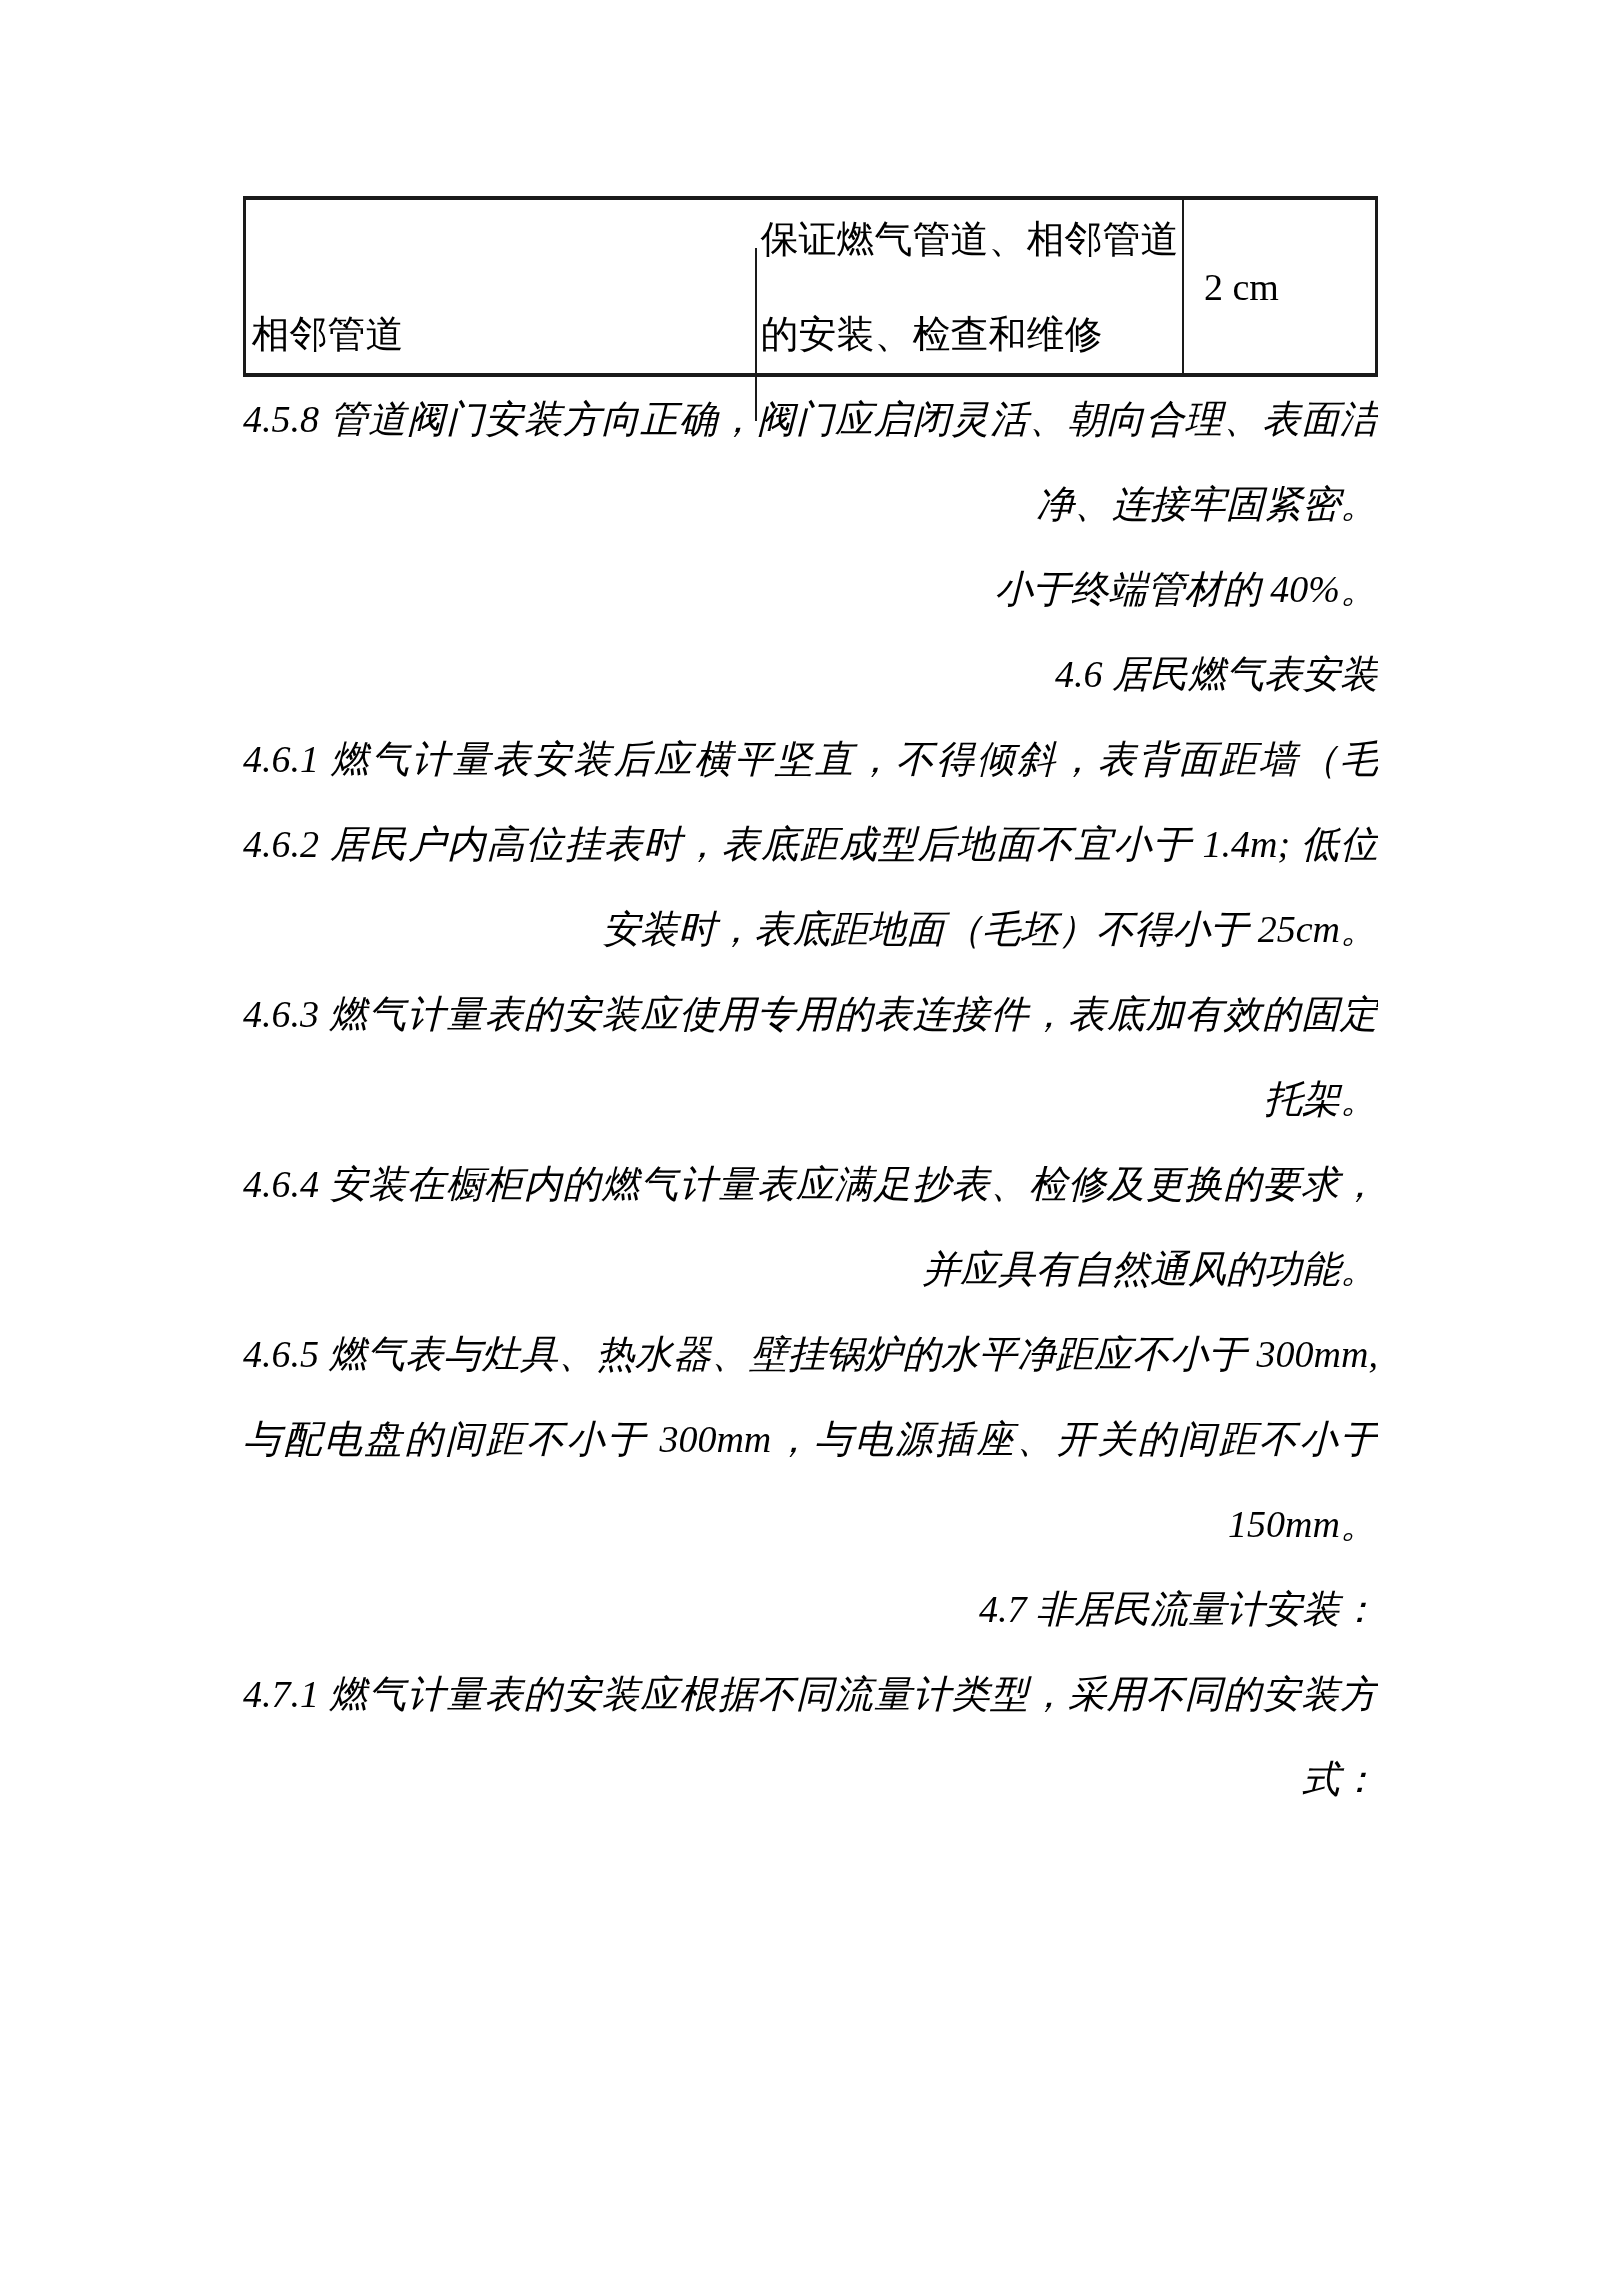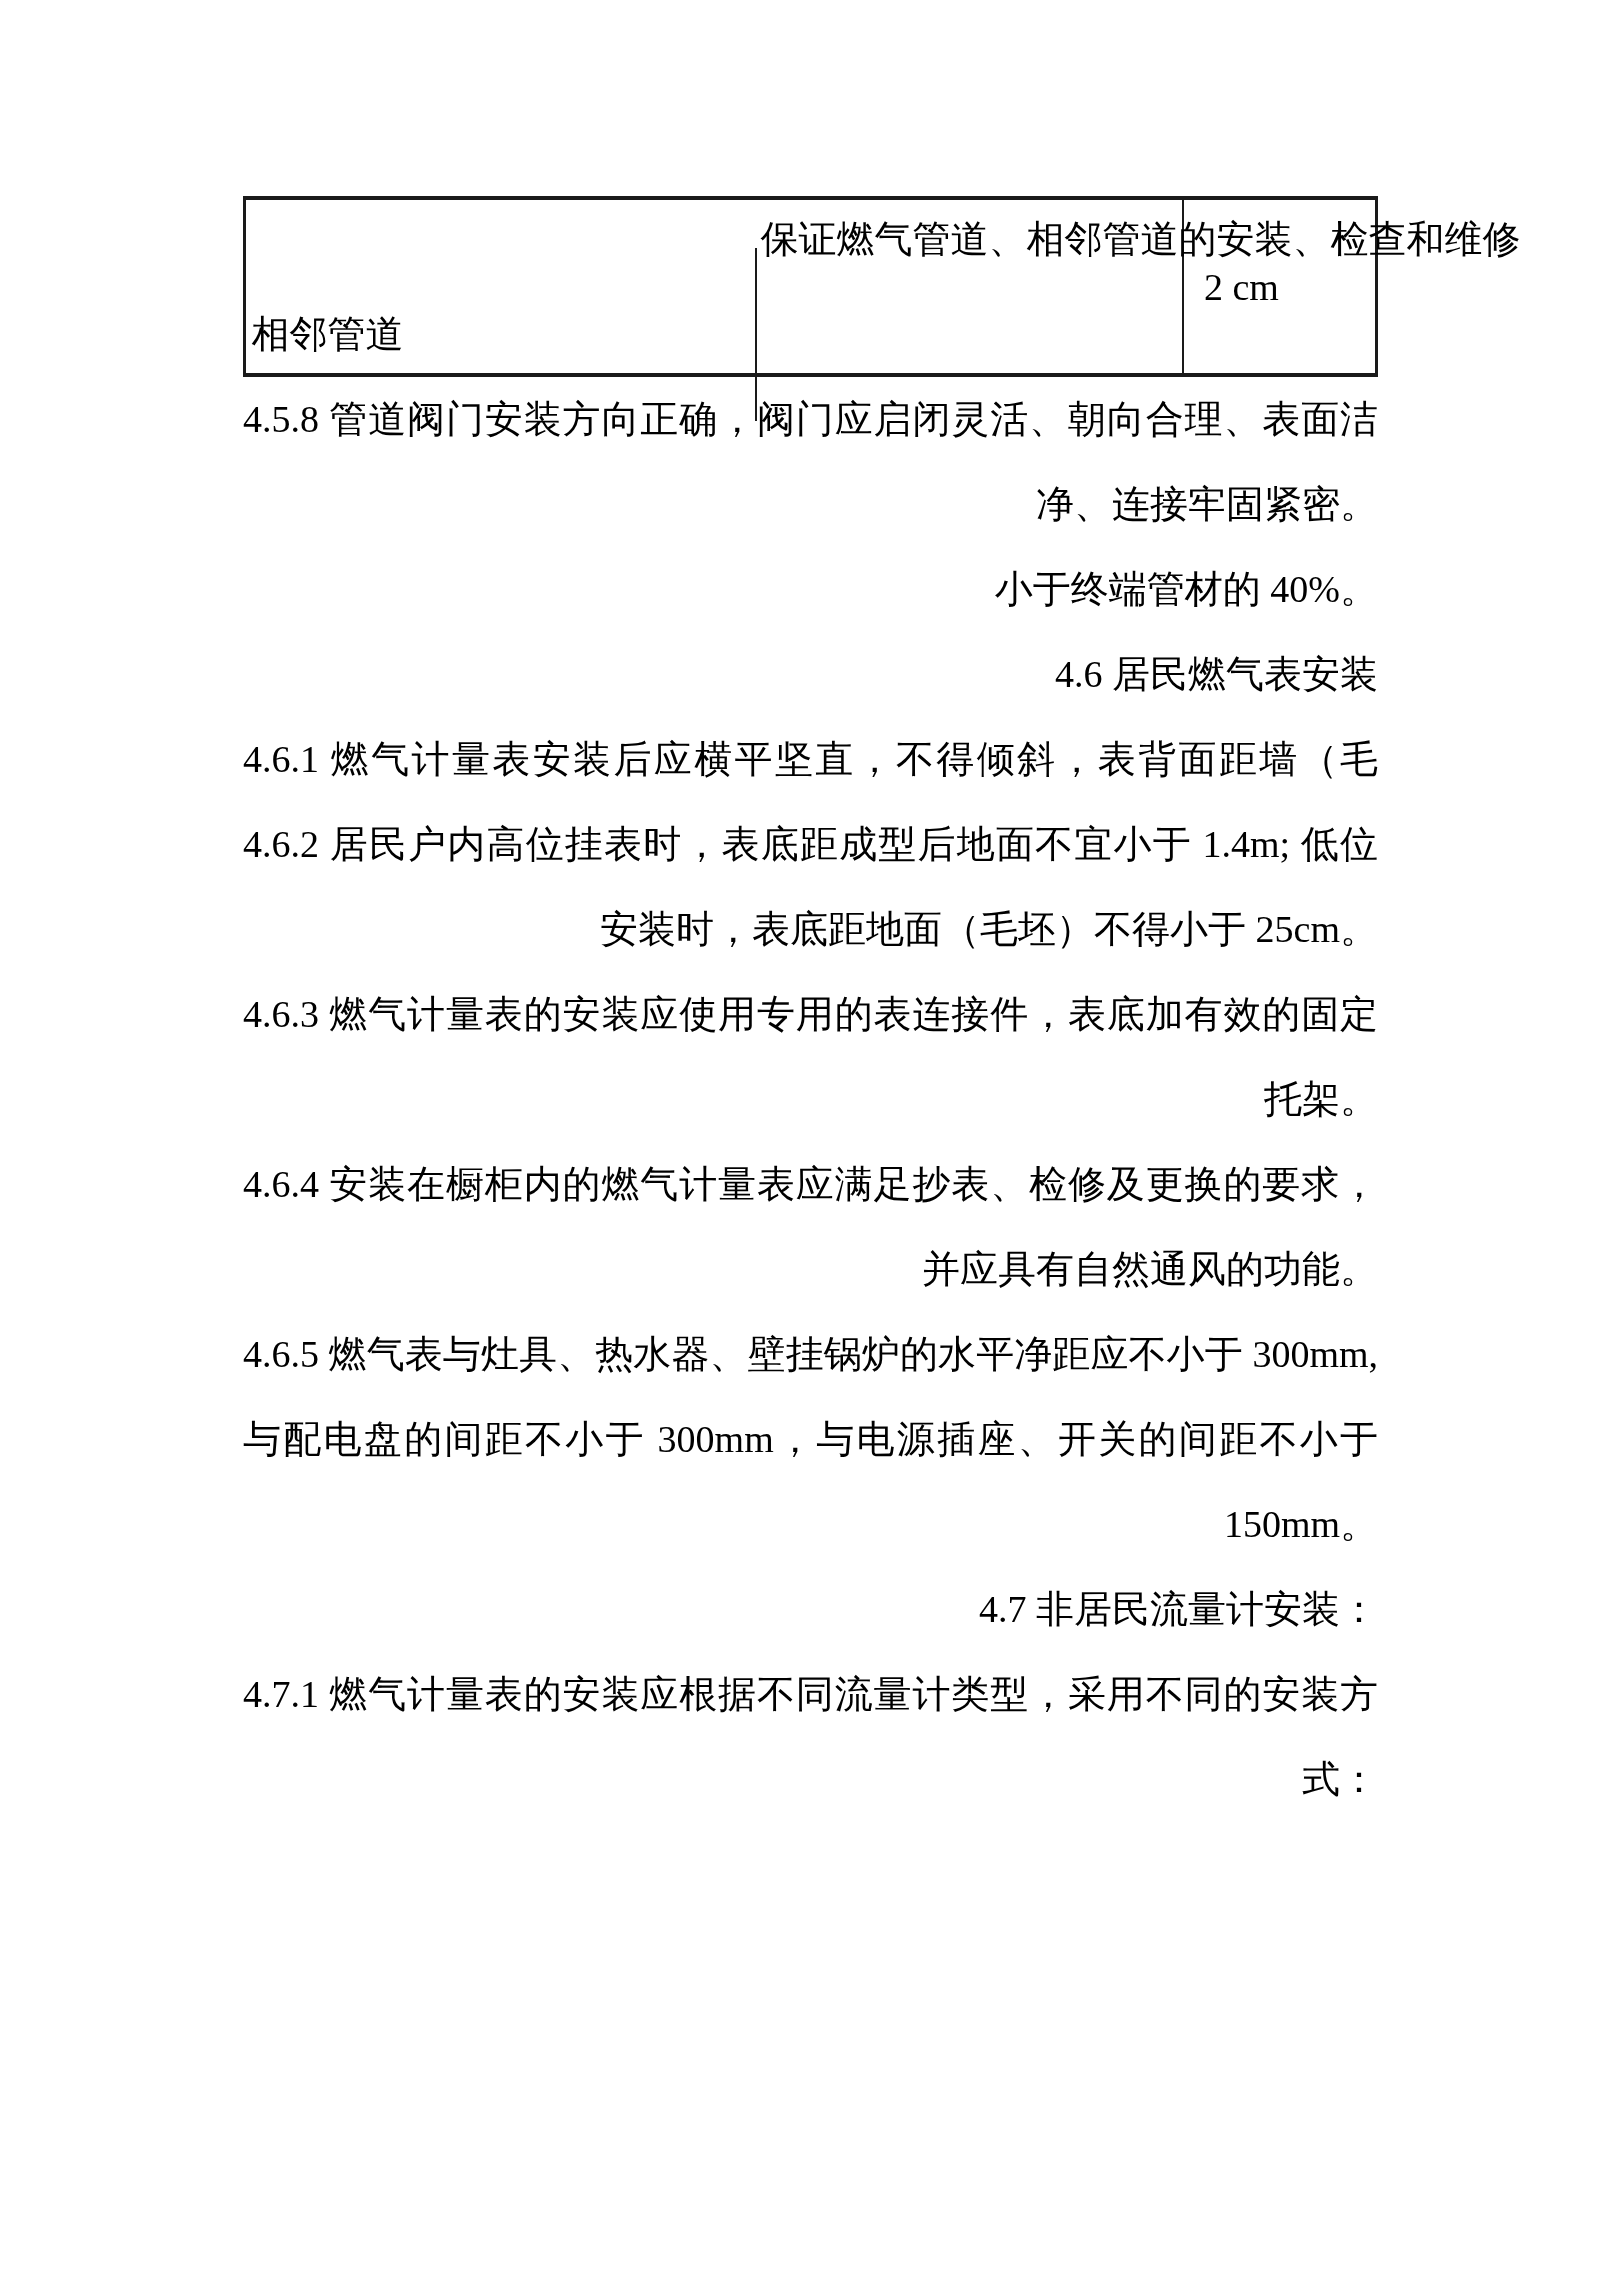--- a/index.html
+++ b/index.html
@@ -34,34 +34,34 @@
     width: 511px;
     display: flex;
     align-items: center;
     padding-left: 5.5px;
     border-right: 2px solid #1a1a1a;
     margin-top: 48px;
   }
   .cell-req {
     width: 427px;
     display: flex;
-    flex-direction: row;
+    flex-direction: column;
     justify-content: space-between;
     padding: 17.7px 1.4px 17.7px 3.4px;
     border-right: 2px solid #1a1a1a;
   }
   .cell-req .req-line { line-height: 42px; white-space: nowrap; }
   .cell-val {
     flex: 1;
     display: flex;
     align-items: center;
     padding-left: 20px;
   }
   
-  .body-text { margin-top: 0; }
+  .body-text { margin-top: 0; font-style: italic; }
   .body-line {
     height: 85px;
     line-height: 85px;
     font-size: 38px;
     text-align: right;
     white-space: normal;
     overflow: hidden;
   }
   .body-line.fill {
     text-align: justify;

